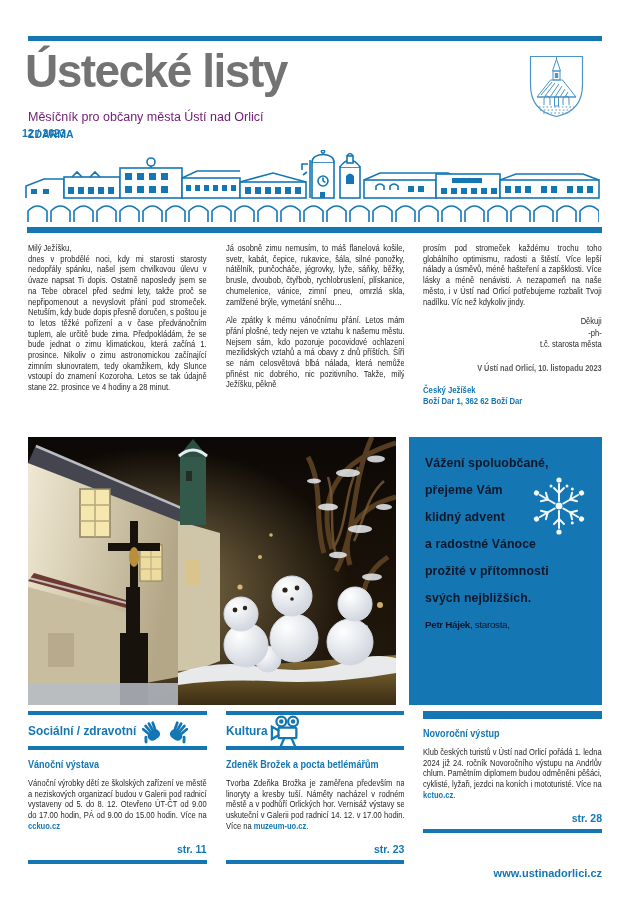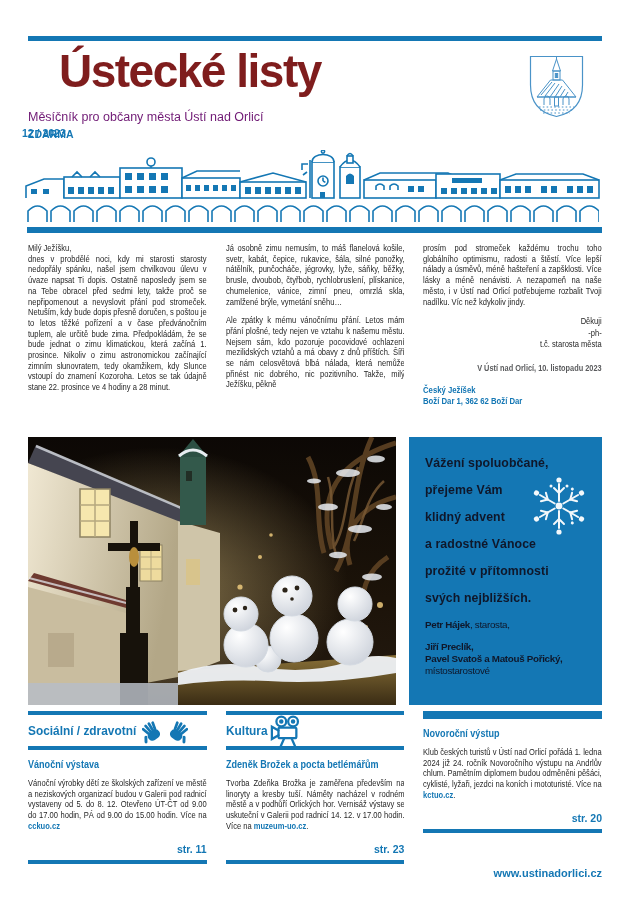--- a/index.html
+++ b/index.html
@@ -2,21 +2,21 @@
 <html><head>
 <meta charset="utf-8">
 <style>
   html,body{margin:0;padding:0;background:#fff;}
   #page{position:relative;width:622px;height:901px;background:#ffffff;overflow:hidden;
         font-family:"Liberation Sans",sans-serif;color:#222;}
   .bar{position:absolute;background:#1477b4;}
   
   #top-bar{left:28px;top:36px;width:574px;height:5px;}
   #title{position:absolute;left:25px;top:44px;font-size:46px;font-weight:bold;
-         letter-spacing:-1.5px;color:#7f1d1d;margin-left:34px;}
+         letter-spacing:-1.5px;color:#737373;}
   #subtitle{position:absolute;left:28px;top:110px;font-size:12.5px;color:#701a75;}
   #issue{position:absolute;left:22px;top:127px;font-size:10.5px;font-weight:bold;color:#1477b4;}
   #price{position:absolute;left:28px;top:128px;font-size:10.5px;font-weight:bold;color:#1477b4;}
   #crest{position:absolute;left:529px;top:55px;}
   #skyline{position:absolute;left:24px;top:150px;}
   #skyline-bar{left:27px;top:227px;width:575px;height:6px;}
   
   #letter{position:absolute;left:28px;top:243px;width:574px;height:190px;
           display:grid;grid-template-columns:1fr 1fr 1fr;column-gap:19px;}
   .lcol{overflow:hidden;}
@@ -340,25 +340,20 @@
         <circle r="3.4" stroke="none"></circle>
       </g>
     </svg>
     <div class="greet-line">Vážení spoluobčané,</div>
     <div class="greet-line">přejeme Vám</div>
     <div class="greet-line">klidný advent</div>
     <div class="greet-line">a radostné Vánoce</div>
     <div class="greet-line">prožité v přítomnosti</div>
     <div class="greet-line">svých nejbližších.</div>
     <div class="sig" id="sig1"><b>Petr Hájek</b><span>, starosta,</span></div>
-    <div class="sig" id="sig2">
-      <div><b>Jiří Preclík,</b></div>
-      <div><b>Pavel Svatoš a Matouš Pořický,</b></div>
-      <div>místostarostové</div>
-    </div>
   </div>
 
   <div id="sections">
 
     <div class="sec">
       <div class="sec-bar"></div>
       <div class="sec-head">
         <span class="sec-title">Sociální / zdravotní</span>
         <svg width="46" height="30" viewBox="0 0 54 34">
           <g fill="#1477b4">
@@ -423,19 +418,19 @@
 
     <div class="sec">
       <div class="sec-bar"></div>
       <div class="sec-bar"></div>
       <div class="sec-sub">Novoroční výstup</div>
       <div class="sec-body">
         <div class="condensed body-text">
           <span>Klub českých turistů v Ústí nad Orlicí pořádá 1. ledna 2024 již 24. ročník Novoročního výstupu na Andrlův chlum. Pamětním diplomem budou odměněni pěšáci, cyklisté, lyžaři, jezdci na koních i mototuristé. Více na </span><span class="sec-link">kctuo.cz</span><span>.</span>
         </div>
       </div>
-      <div class="page-ref">str. 20</div>
+      <div class="page-ref">str. 28</div>
       <div class="sec-bar sec-bottom"></div>
     </div>
   </div>
 
   <div id="footer-url">www.ustinadorlici.cz</div>
 </div>
 
 </body></html>

